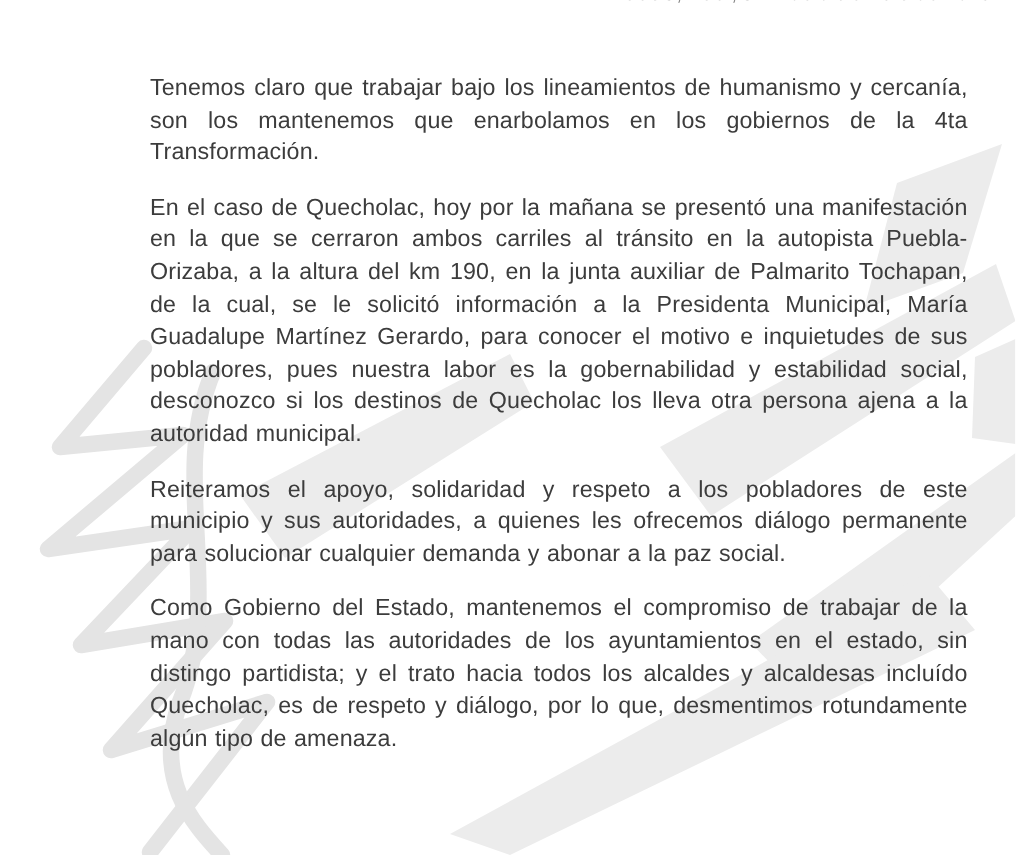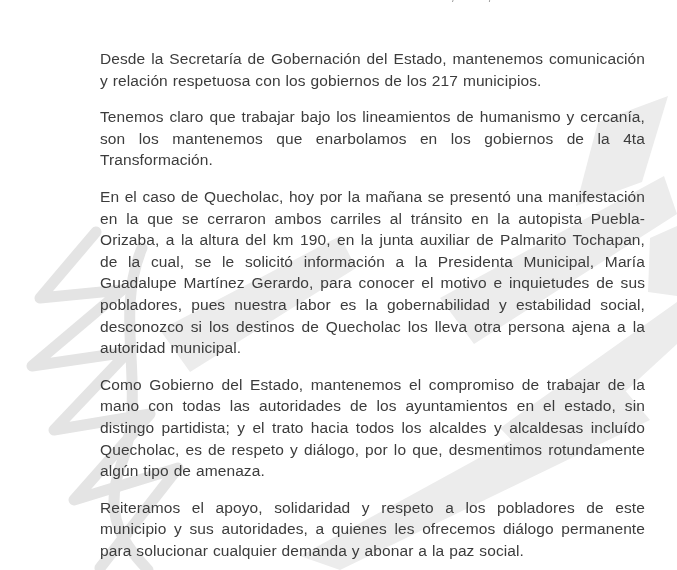--- a/index.html
+++ b/index.html
@@ -69,20 +69,19 @@
       <polygon points="500,428 677,302 677,344 540,470"></polygon>
       <polygon points="300,556 618,382 650,420 340,570"></polygon>
       <polygon points="650,238 677,226 677,296 648,292"></polygon>
       <polygon points="160,330 340,236 356,268 190,372"></polygon>
     </g>
   </svg>
 
   <div class="date-line">Puebla, Pue., a 12 de diciembre de 2023</div>
 
   <div class="content">
-    <p class="para">Desde la Secretaría de Gobernación del Estado, mantenemos comunicación y relación respetuosa con los gobiernos de los 217 municipios.</p>
     <p class="para">Tenemos claro que trabajar bajo los lineamientos de humanismo y cercanía, son los mantenemos que enarbolamos en los gobiernos de la 4ta Transformación.</p>
     <p class="para">En el caso de Quecholac, hoy por la mañana se presentó una manifestación en la que se cerraron ambos carriles al tránsito en la autopista Puebla-Orizaba, a la altura del km 190, en la junta auxiliar de Palmarito Tochapan, de la cual, se le solicitó información a la Presidenta Municipal, María Guadalupe Martínez Gerardo, para conocer el motivo e inquietudes de sus pobladores, pues nuestra labor es la gobernabilidad y estabilidad social, desconozco si los destinos de Quecholac los lleva otra persona ajena a la autoridad municipal.</p>
+    <p class="para">Reiteramos el apoyo, solidaridad y respeto a los pobladores de este municipio y sus autoridades, a quienes les ofrecemos diálogo permanente para solucionar cualquier demanda y abonar a la paz social.</p>
     <p class="para">Como Gobierno del Estado, mantenemos el compromiso de trabajar de la mano con todas las autoridades de los ayuntamientos en el estado, sin distingo partidista; y el trato hacia todos los alcaldes y alcaldesas incluído Quecholac, es de respeto y diálogo, por lo que, desmentimos rotundamente algún tipo de amenaza.</p>
-    <p class="para">Reiteramos el apoyo, solidaridad y respeto a los pobladores de este municipio y sus autoridades, a quienes les ofrecemos diálogo permanente para solucionar cualquier demanda y abonar a la paz social.</p>
   </div>
 
 </div>
 
 </body></html>

